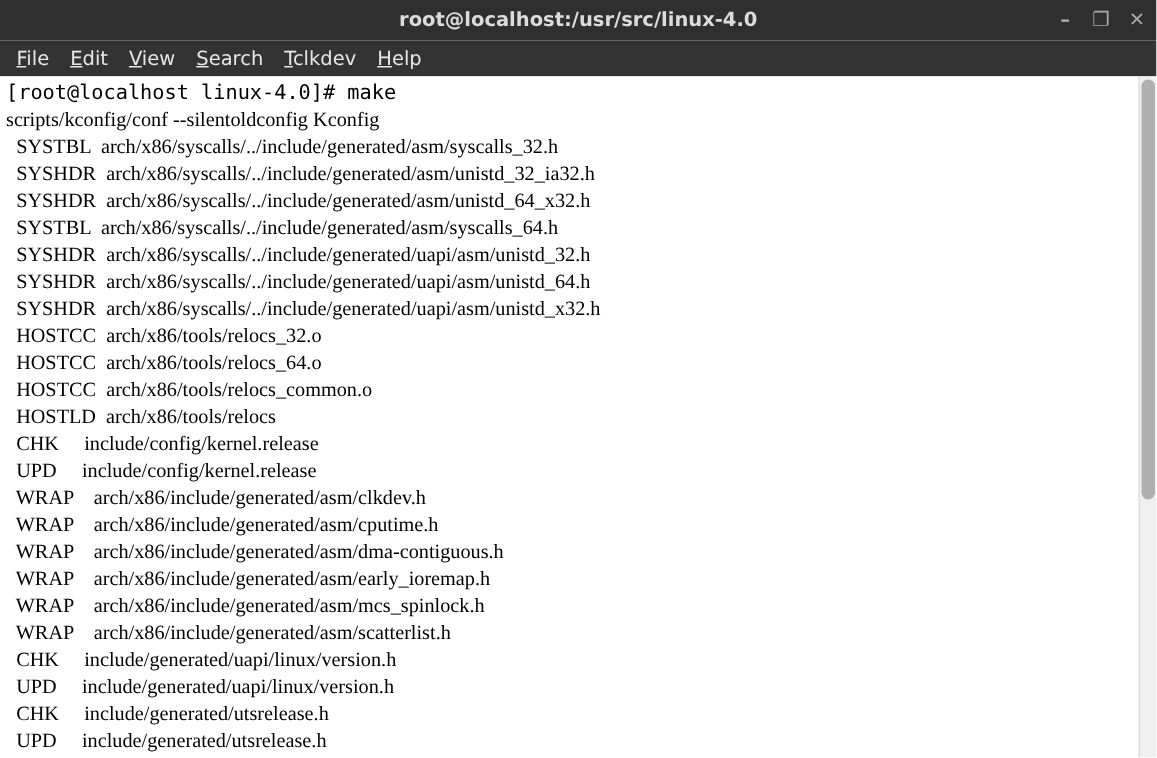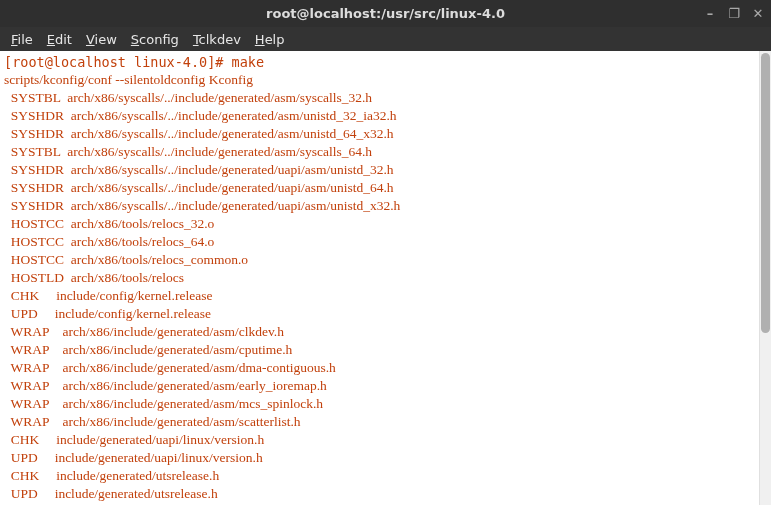--- a/index.html
+++ b/index.html
@@ -52,21 +52,21 @@
   .menubar .menu-item .ul { text-decoration: underline; }
   .terminal-wrap {
     flex: 1;
     display: flex;
     background: #ffffff;
     position: relative;
   }
   .terminal {
     flex: 1;
     background: #ffffff;
-    color: #c2410c;
+    color: #000000;
     padding: 2px 4px 2px 4px;
     white-space: pre;
     line-height: 18px;
     font-size: 13.5px;
     font-family: "DejaVu Sans Mono", "Liberation Mono", monospace;
     overflow: hidden;
   }
   .scrollbar {
     width: 12px;
     background: #f0f0f0;
@@ -94,21 +94,21 @@
     <span>–</span>
     <span>❐</span>
     <span>✕</span>
   </div>
 </div>
 
 <div class="menubar">
   <div class="menu-item"><span class="ul">F</span><span>ile</span></div>
   <div class="menu-item"><span class="ul">E</span><span>dit</span></div>
   <div class="menu-item"><span class="ul">V</span><span>iew</span></div>
-  <div class="menu-item"><span class="ul">S</span><span>config</span></div>
+  <div class="menu-item"><span class="ul">S</span><span>earch</span></div>
   <div class="menu-item"><span class="ul">T</span><span>clkdev</span></div>
   <div class="menu-item"><span class="ul">H</span><span>elp</span></div>
 </div>
 
 <div class="terminal-wrap">
   <div class="terminal" id="terminal"><div class="prompt-line">[root@localhost linux-4.0]# make</div><div class="out-line">scripts/kconfig/conf --silentoldconfig Kconfig</div><div class="out-line">  SYSTBL  arch/x86/syscalls/../include/generated/asm/syscalls_32.h</div><div class="out-line">  SYSHDR  arch/x86/syscalls/../include/generated/asm/unistd_32_ia32.h</div><div class="out-line">  SYSHDR  arch/x86/syscalls/../include/generated/asm/unistd_64_x32.h</div><div class="out-line">  SYSTBL  arch/x86/syscalls/../include/generated/asm/syscalls_64.h</div><div class="out-line">  SYSHDR  arch/x86/syscalls/../include/generated/uapi/asm/unistd_32.h</div><div class="out-line">  SYSHDR  arch/x86/syscalls/../include/generated/uapi/asm/unistd_64.h</div><div class="out-line">  SYSHDR  arch/x86/syscalls/../include/generated/uapi/asm/unistd_x32.h</div><div class="out-line">  HOSTCC  arch/x86/tools/relocs_32.o</div><div class="out-line">  HOSTCC  arch/x86/tools/relocs_64.o</div><div class="out-line">  HOSTCC  arch/x86/tools/relocs_common.o</div><div class="out-line">  HOSTLD  arch/x86/tools/relocs</div><div class="out-line">  CHK     include/config/kernel.release</div><div class="out-line">  UPD     include/config/kernel.release</div><div class="out-line">  WRAP    arch/x86/include/generated/asm/clkdev.h</div><div class="out-line">  WRAP    arch/x86/include/generated/asm/cputime.h</div><div class="out-line">  WRAP    arch/x86/include/generated/asm/dma-contiguous.h</div><div class="out-line">  WRAP    arch/x86/include/generated/asm/early_ioremap.h</div><div class="out-line">  WRAP    arch/x86/include/generated/asm/mcs_spinlock.h</div><div class="out-line">  WRAP    arch/x86/include/generated/asm/scatterlist.h</div><div class="out-line">  CHK     include/generated/uapi/linux/version.h</div><div class="out-line">  UPD     include/generated/uapi/linux/version.h</div><div class="out-line">  CHK     include/generated/utsrelease.h</div><div class="out-line">  UPD     include/generated/utsrelease.h</div></div>
   <div class="scrollbar">
     <div class="scrollbar-thumb"></div>
   </div>
 </div>

